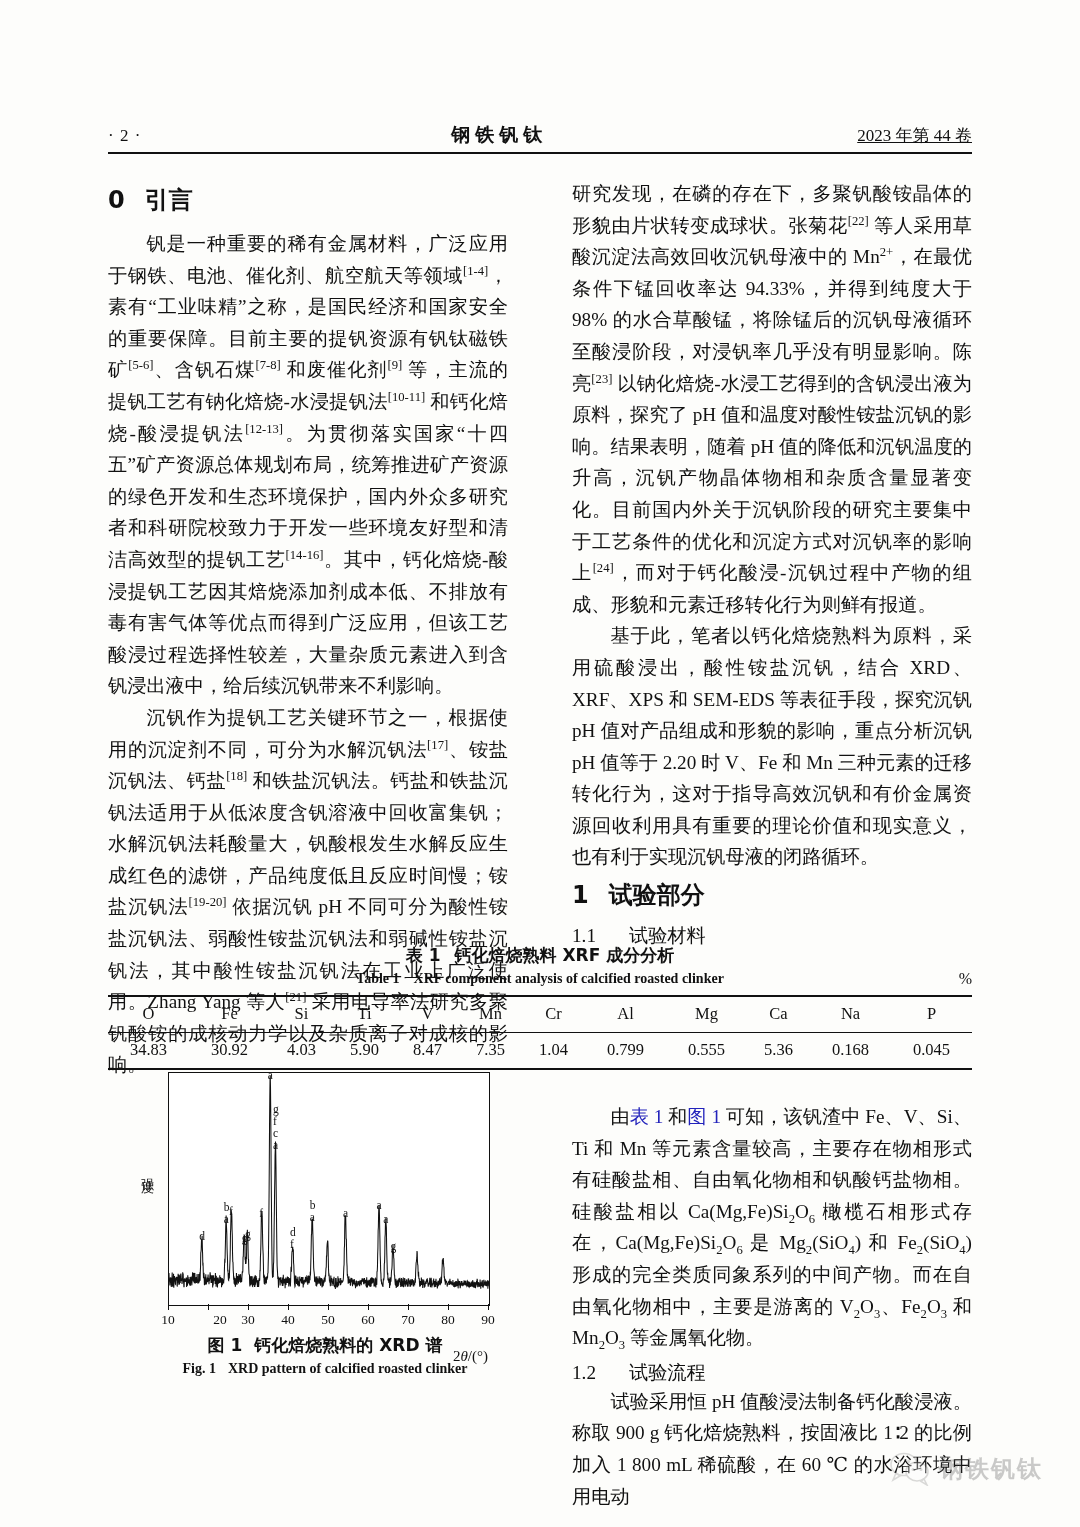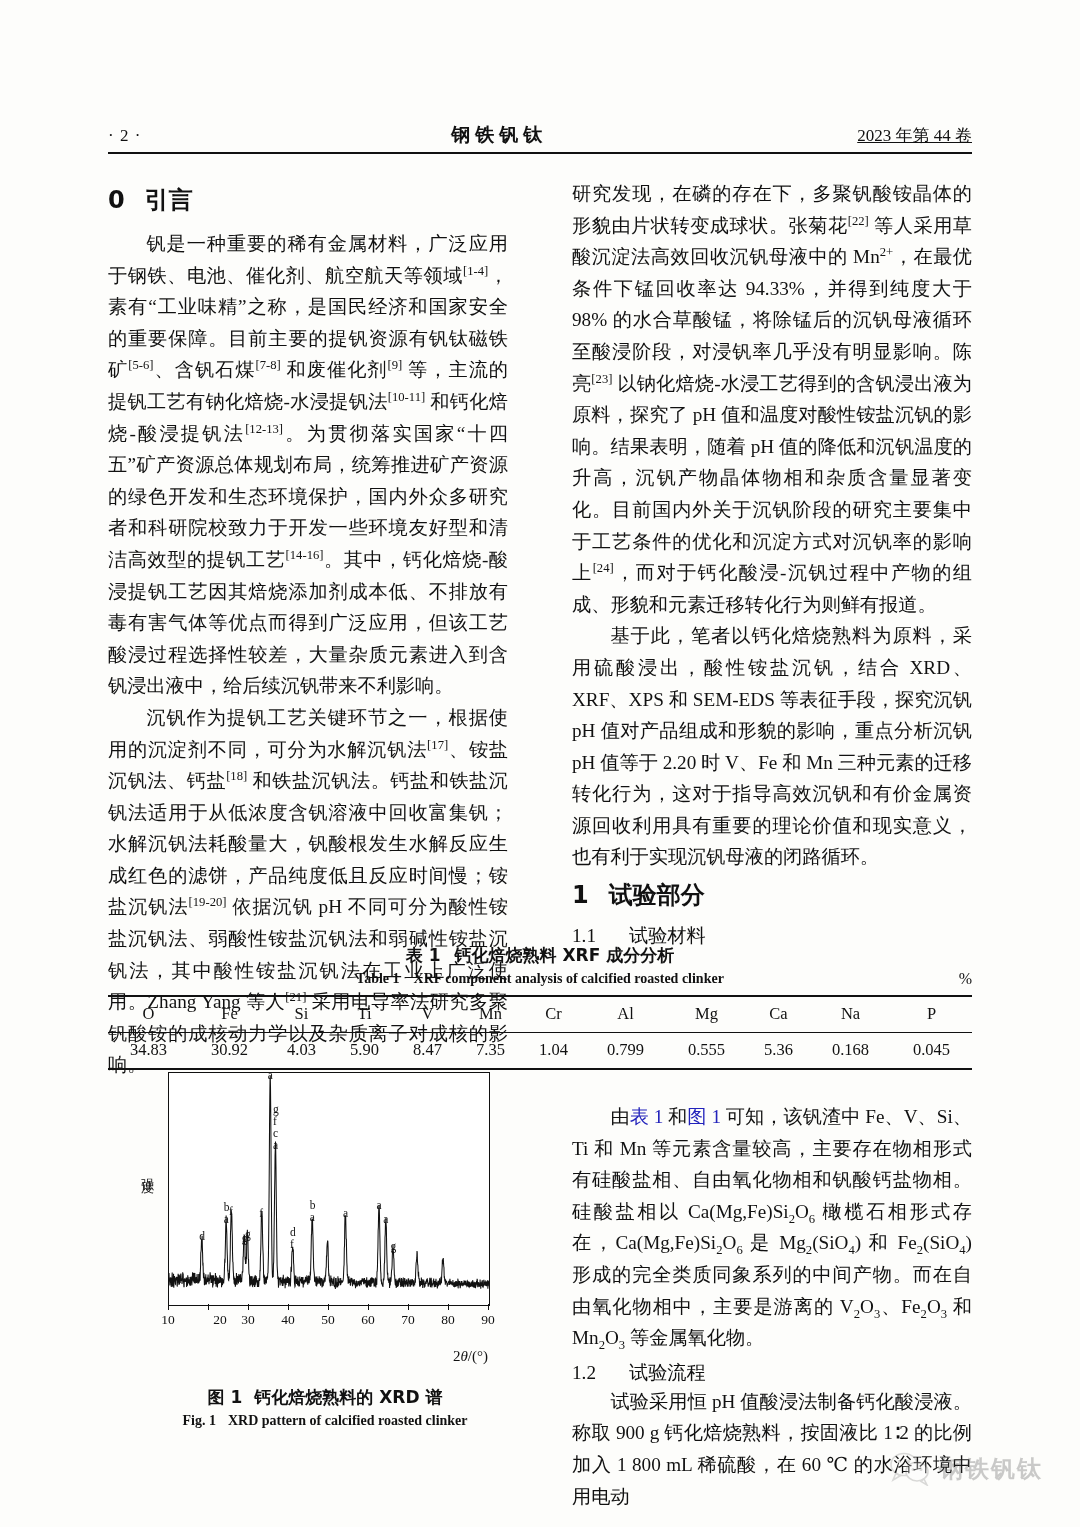--- a/index.html
+++ b/index.html
@@ -107,21 +107,21 @@
   .xtick {
     position:absolute; top:0; width:1px; height:6px; background:#111;
   }
   .xtlabel {
     position:absolute; top:8px; font-size:13.5px; transform:translateX(-50%);
   }
   .xlab {
     position:absolute; left:28px; top:276px; width:320px;
     text-align:right; font-size:15px;
   }
-  .fig-cap { margin-top:52px; text-align:center; line-height:23px; }
+  .fig-cap { text-align:center; line-height:23px; }
   .fig-cap .cn { font-family:"DejaVu Sans","Liberation Sans",sans-serif; font-weight:bold; font-size:17px; }
   .fig-cap .en { font-family:"Liberation Serif",serif; font-weight:bold; font-size:14px; }
   .fig-cap .lead { margin-right:12px; }
 
   
   .watermark {
     position:absolute; left:890px; top:1452px;
     display:flex; align-items:center; gap:9px;
     opacity:0.30;
   }

